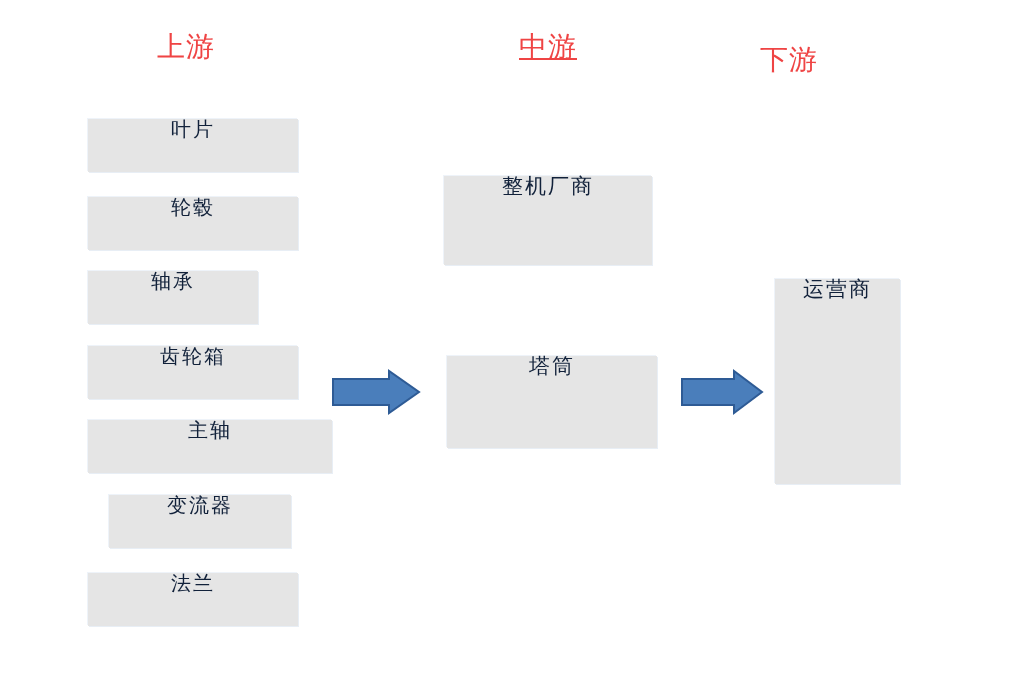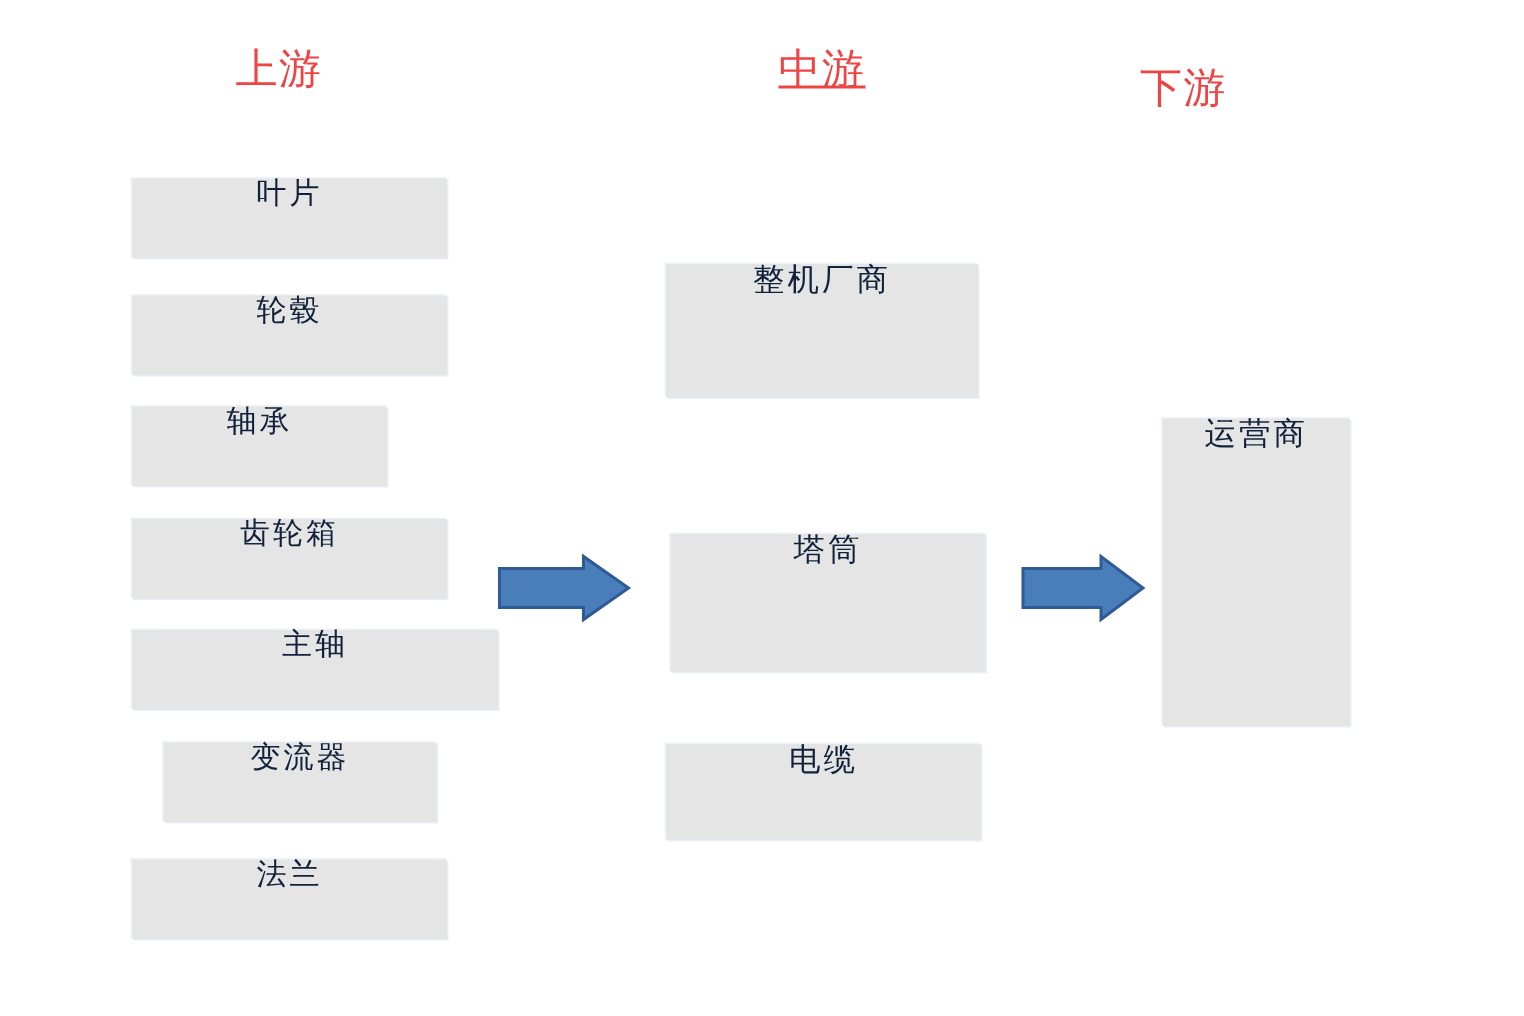--- a/index.html
+++ b/index.html
@@ -99,23 +99,20 @@
   </div>
 
   <div class="pbox big" style="left:444px; top:176px; width:208px; height:89px;">
     <span class="pbox-label">整机厂商</span>
   </div>
 
   <div class="pbox big" style="left:447px; top:356px; width:210px; height:92px;">
     <span class="pbox-label">塔筒</span>
   </div>
 
-  <div class="pbox big" style="left:444px; top:496px; width:210px; height:64px;">
-    <span class="pbox-label">电缆</span>
-  </div>
 
   <div class="pbox big" style="left:775px; top:279px; width:125px; height:205px;">
     <span class="pbox-label">运营商</span>
   </div>
 
   <div class="arrow" style="left:332px; top:370px;">
     <svg width="88" height="44" viewBox="0 0 88 44" xmlns="http://www.w3.org/2000/svg">
       <polygon points="1,9 57,9 57,1 87,22 57,43 57,35 1,35" fill="#4a7ebb" stroke="#2e5b95" stroke-width="2" stroke-linejoin="miter"></polygon>
     </svg>
   </div>

